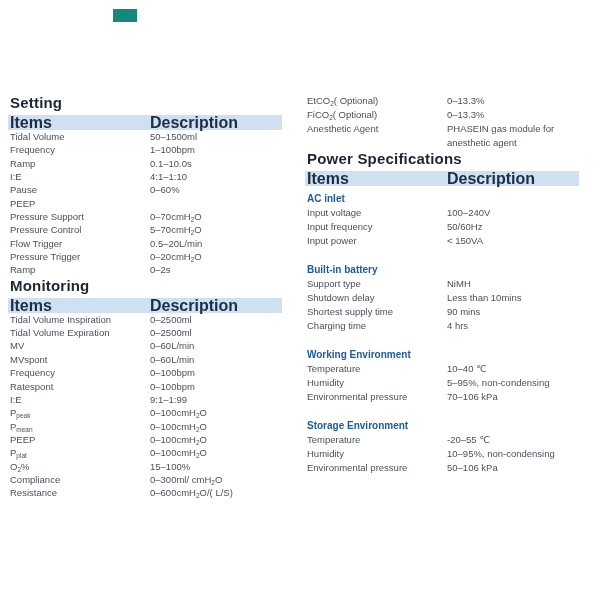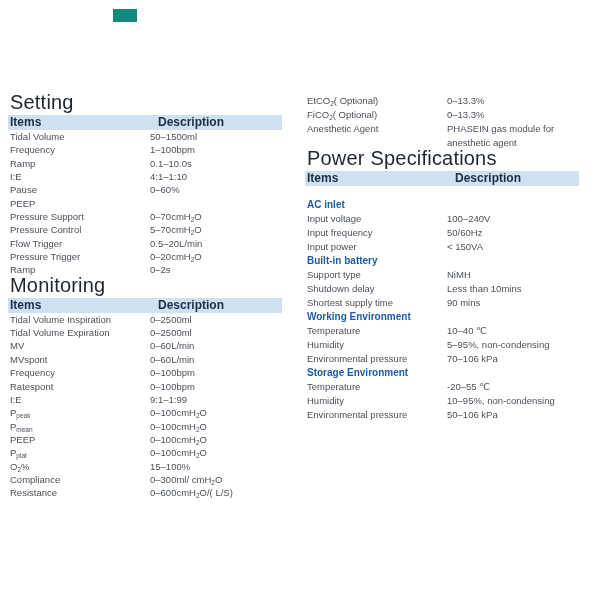--- a/index.html
+++ b/index.html
@@ -10,43 +10,43 @@
   }
   .logo-mark {
     position:absolute; left:113px; top:9px; width:24px; height:13px;
     background:var(--logo-teal,#12897c);
   }
   .col { position:absolute; }
   .col-left  { left:8px;   top:94px; width:274px; }
   .col-right { left:305px; top:94px; width:274px; }
 
   h2.section-title {
-    font-size:20px; line-height:17px; font-weight:400;
+    font-size:15px; line-height:17px; font-weight:700;
     color:var(--heading-color,#1e2633); letter-spacing:.2px;
     margin:0 0 4px 2px;
   }
   .mt-monitoring { margin-top:13px; }
   .mt-power { margin-top:15px; }
 
   .thead {
     display:flex; background:var(--header-bg,#cfe0f0);
-    font-size:12px; font-weight:700; color:var(--header-text,#1d2d47);
-    line-height:13px; padding:1px 0 1px 2px;gap:8px;
+    font-size:16px; font-weight:700; color:var(--header-text,#1d2d47);
+    line-height:13px; padding:1px 0 1px 2px;
   }
   .row {
     display:flex; font-size:9.5px; color:var(--body-text,#4a505b);
     line-height:13.35px; padding-left:2px;
   }
   .col-right .row { line-height:14px; }
   .c1 { flex:none; width:140px; }
   .c2 { flex:1; }
   sub { font-size:6.5px; line-height:0; vertical-align:-1.5px; }
 
-  .group { }
-  .group.first { margin-top:12px; }
+  .group { margin-top:15px; }
+  .group.first { margin-top:6px; }
   .gname {
     font-size:10px; font-weight:700; line-height:14px;
     color:var(--group-blue,#1d5ba4); padding-left:2px;
   }
 </style>
 </head>
 <body>
 
 <div id="page">
 
@@ -216,20 +216,24 @@
             <span class="c2">NiMH</span>
           </div>
           <div class="row">
             <span class="c1">Shutdown delay</span>
             <span class="c2">Less than 10mins</span>
           </div>
           <div class="row">
             <span class="c1">Shortest supply time</span>
             <span class="c2">90 mins</span>
           </div>
+          <div class="row">
+            <span class="c1">Charging time</span>
+            <span class="c2">4 hrs</span>
+          </div>
         </div>
         <div class="group">
           <div class="gname">Working Environment</div>
           <div class="row">
             <span class="c1">Temperature</span>
             <span class="c2">10–40 ℃</span>
           </div>
           <div class="row">
             <span class="c1">Humidity</span>
             <span class="c2">5–95%, non-condensing</span>

